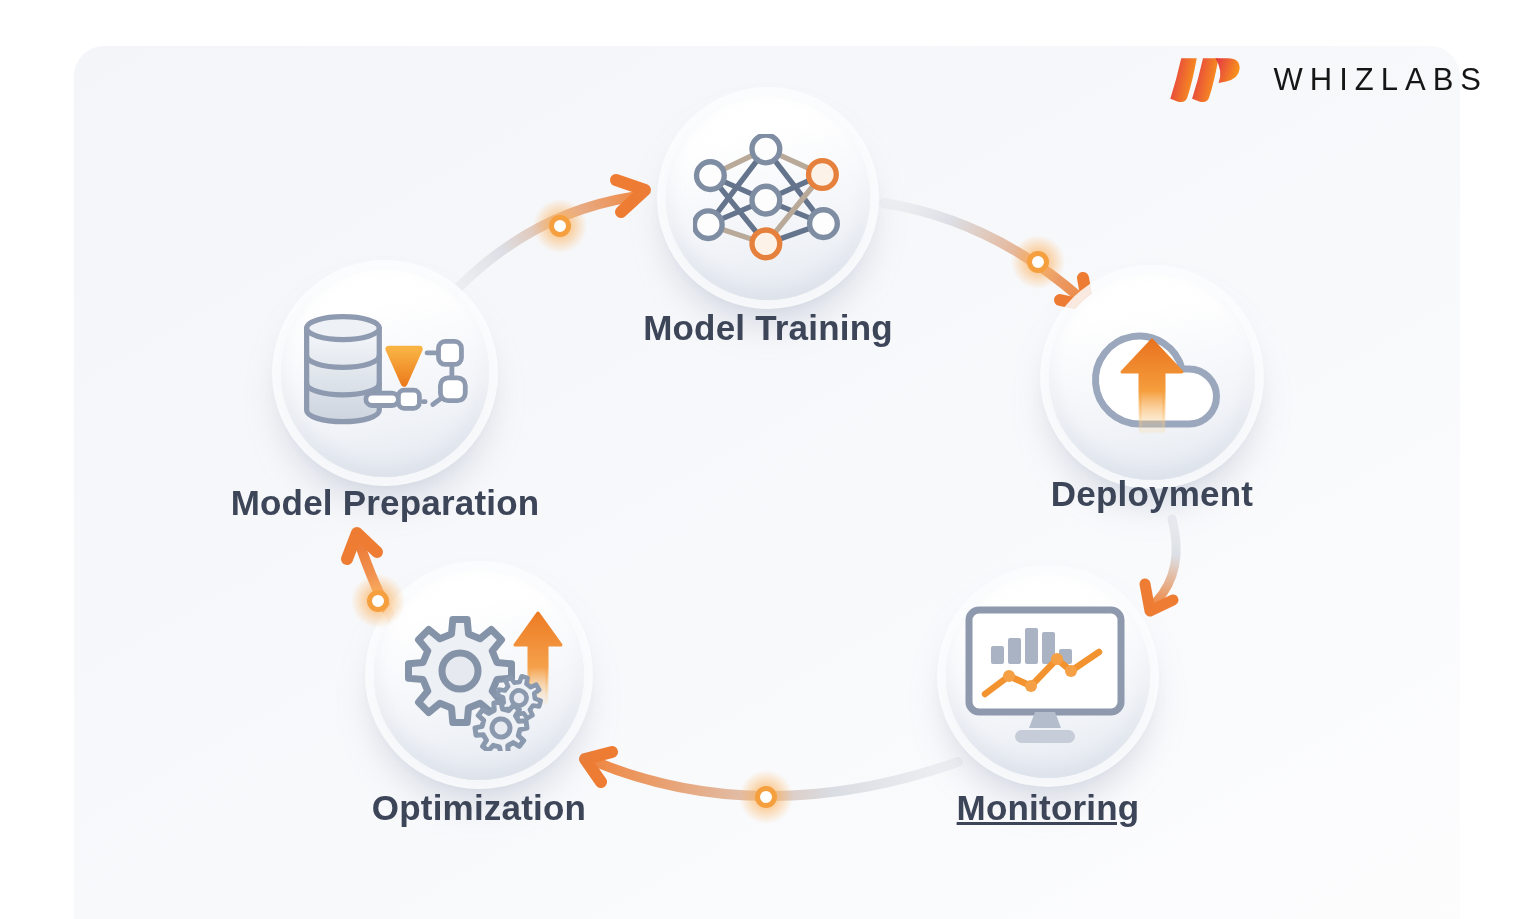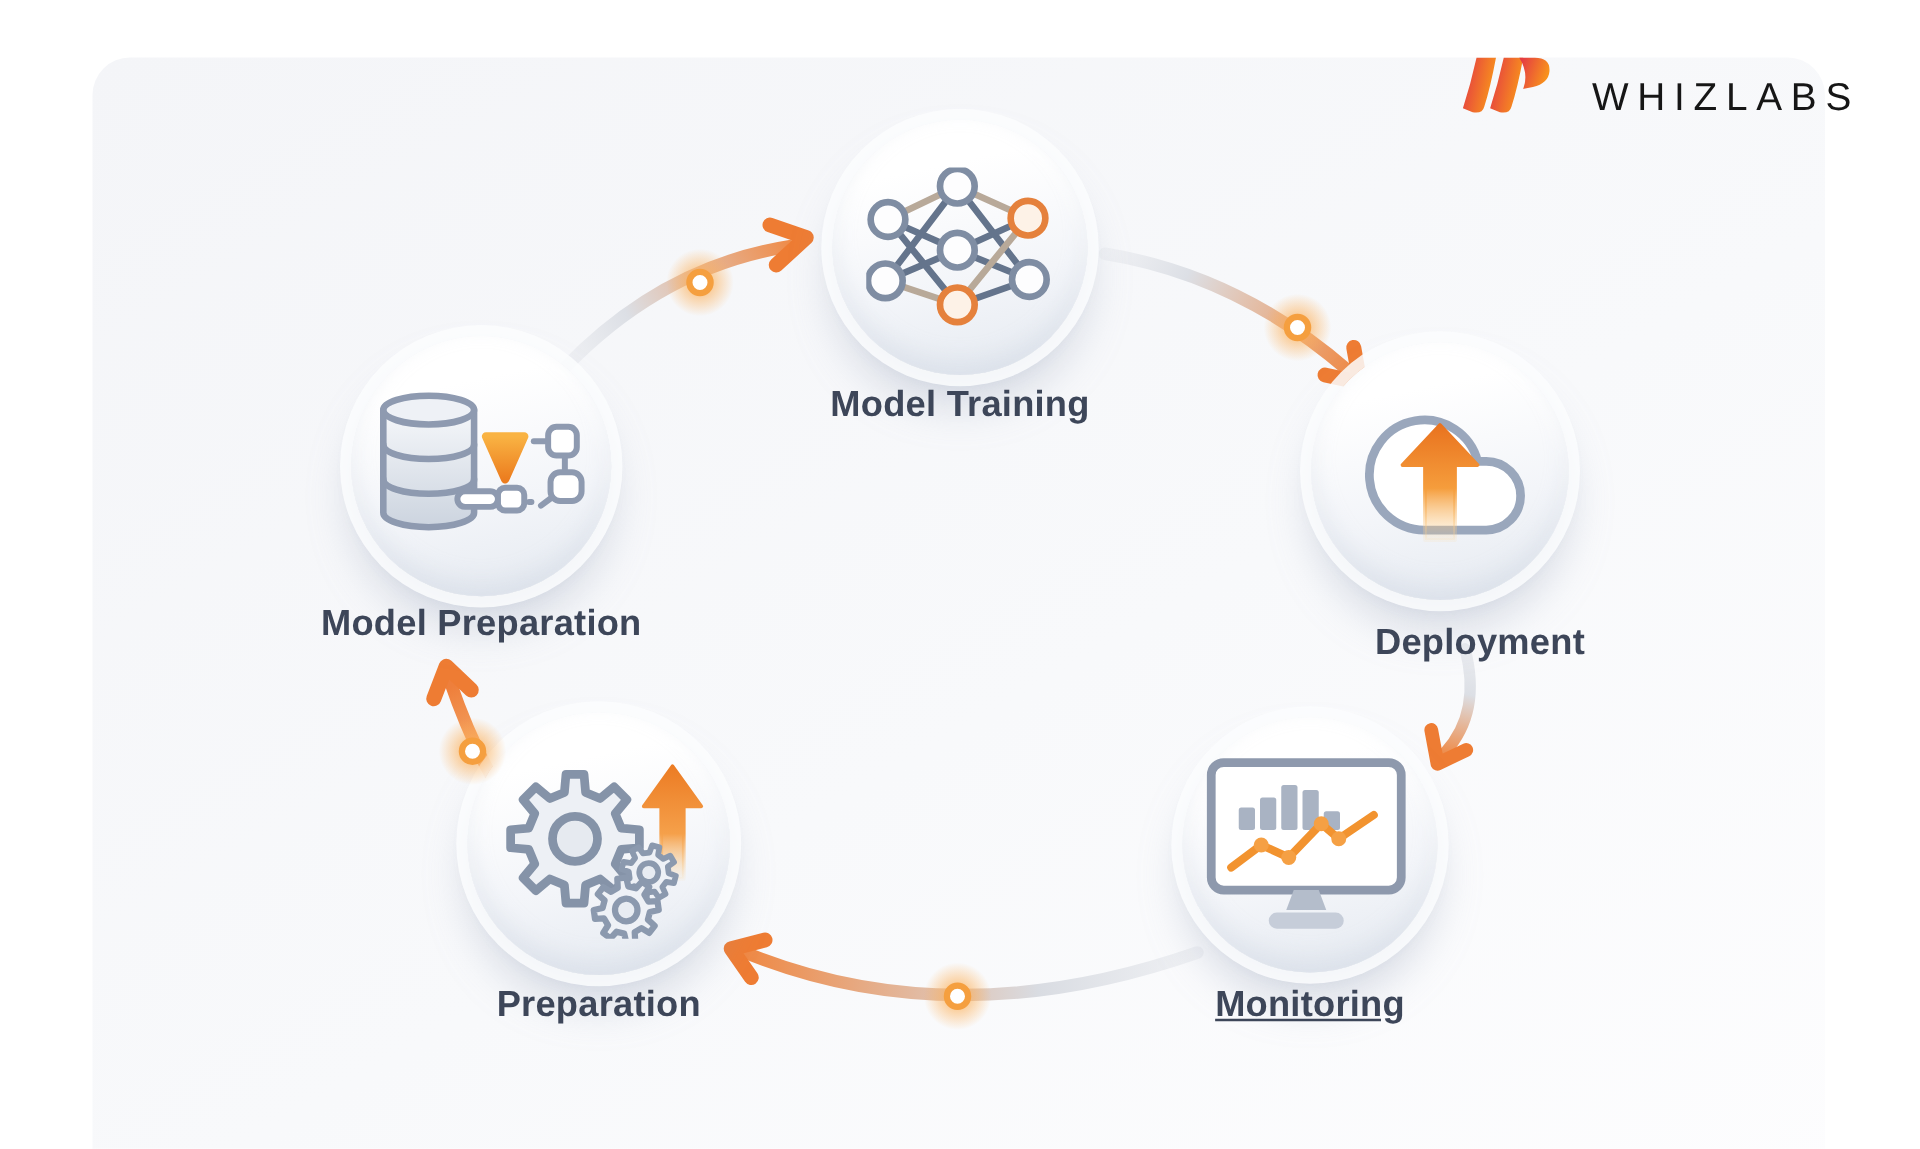--- a/index.html
+++ b/index.html
@@ -23,31 +23,31 @@
     box-shadow:
       0 0 0 9px rgba(252,253,254,0.85),
       0 24px 34px rgba(148,160,184,0.35),
       0 6px 12px rgba(148,160,184,0.18),
       inset 0 -10px 18px rgba(198,207,220,0.35),
       inset 0 10px 14px rgba(255,255,255,0.9);
     display:flex;align-items:center;justify-content:center;
   }
   .node .label{
     position:absolute;left:50%;transform:translateX(-50%);
-    white-space:nowrap;font-weight:700;font-size:29px;color:#3d4659;
+    white-space:nowrap;font-weight:700;font-size:35px;color:#3d4659;
     letter-spacing:0.2px;
   }
   
   .n-mt{left:666px;top:96px;}   .n-mt .circle{width:204px;height:204px;} .n-mt .label{top:212px;}
   .n-dp{left:281px;top:269px;}  .n-dp .circle{width:208px;height:208px;} .n-dp .label{top:214px;}
-  .n-de{left:1049px;top:274px;} .n-de .circle{width:206px;height:206px;} .n-de .label{top:224px;margin-left:32px;}
+  .n-de{left:1049px;top:274px;} .n-de .circle{width:206px;height:206px;} .n-de .label{top:200px;}
   .n-mo{left:946px;top:574px;}  .n-mo .circle{width:204px;height:204px;} .n-mo .label{top:214px;text-decoration:underline;}
   .n-op{left:374px;top:570px;}  .n-op .circle{width:210px;height:210px;} .n-op .label{top:218px;}
   
-  .logo{position:absolute;right:48px;top:40px;z-index:5;display:flex;align-items:flex-end;gap:32px;}
+  .logo{position:absolute;right:48px;top:52px;z-index:5;display:flex;align-items:center;gap:32px;}
   .logo-text{
     font-size:31px;font-weight:400;color:#161616;letter-spacing:7px;
   }
 </style>
 </head>
 <body>
 
 <div class="panel"></div>
 
 <svg class="layer arrow-layer" viewBox="0 0 1536 919">
@@ -228,21 +228,21 @@
       <g transform="translate(131,99) scale(0.42) rotate(15)">
         <path d="M37,-8.5 L51.5,-7.2 L51.5,7.2 L37,8.5 L32.2,20.1 L41.5,31.3 L31.3,41.5 L20.1,32.2 L8.5,37 L7.2,51.5 L-7.2,51.5 L-8.5,37 L-20.1,32.2 L-31.3,41.5 L-41.5,31.3 L-32.2,20.1 L-37,8.5 L-51.5,7.2 L-51.5,-7.2 L-37,-8.5 L-32.2,-20.1 L-41.5,-31.3 L-31.3,-41.5 L-20.1,-32.2 L-8.5,-37 L-7.2,-51.5 L7.2,-51.5 L8.5,-37 L20.1,-32.2 L31.3,-41.5 L41.5,-31.3 L32.2,-20.1 Z" fill="#eef1f6" stroke="#8b99ae" stroke-width="11" stroke-linejoin="round"></path>
         <circle r="18" fill="#e8ecf2" stroke="#8b99ae" stroke-width="11"></circle>
       </g>
       <g transform="translate(113,129) scale(0.5) rotate(-8)">
         <path d="M37,-8.5 L51.5,-7.2 L51.5,7.2 L37,8.5 L32.2,20.1 L41.5,31.3 L31.3,41.5 L20.1,32.2 L8.5,37 L7.2,51.5 L-7.2,51.5 L-8.5,37 L-20.1,32.2 L-31.3,41.5 L-41.5,31.3 L-32.2,20.1 L-37,8.5 L-51.5,7.2 L-51.5,-7.2 L-37,-8.5 L-32.2,-20.1 L-41.5,-31.3 L-31.3,-41.5 L-20.1,-32.2 L-8.5,-37 L-7.2,-51.5 L7.2,-51.5 L8.5,-37 L20.1,-32.2 L31.3,-41.5 L41.5,-31.3 L32.2,-20.1 Z" fill="#eef1f6" stroke="#8b99ae" stroke-width="10" stroke-linejoin="round"></path>
         <circle r="18" fill="#e8ecf2" stroke="#8b99ae" stroke-width="10"></circle>
       </g>
     </svg>
   </div>
-  <div class="label">Preparation</div>
+  <div class="label">Optimization</div>
 </div>
 
 <svg class="layer glow-layer" viewBox="0 0 1536 919">
   <defs>
     <radialGradient id="glowG">
       <stop offset="0" stop-color="#ffd9a8" stop-opacity="0.95"></stop>
       <stop offset="0.4" stop-color="#fcae55" stop-opacity="0.55"></stop>
       <stop offset="1" stop-color="#fcae55" stop-opacity="0"></stop>
     </radialGradient>
   </defs>

